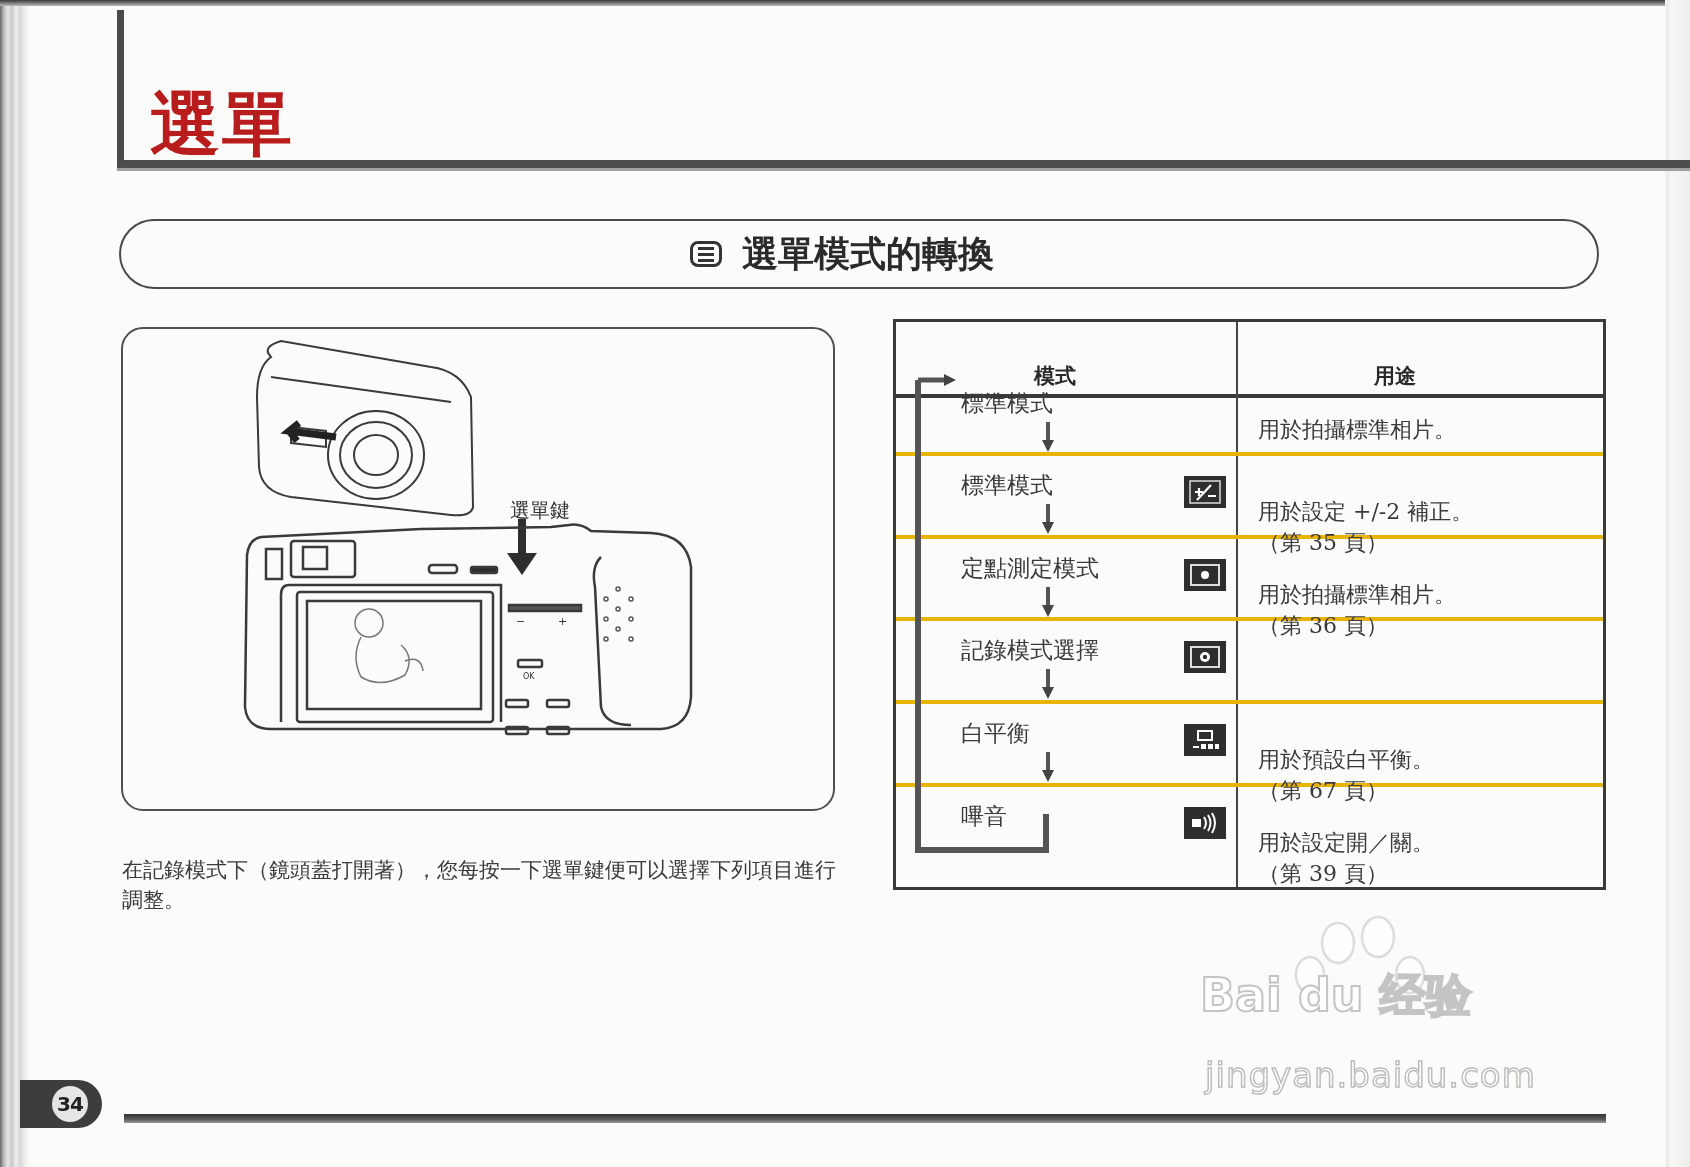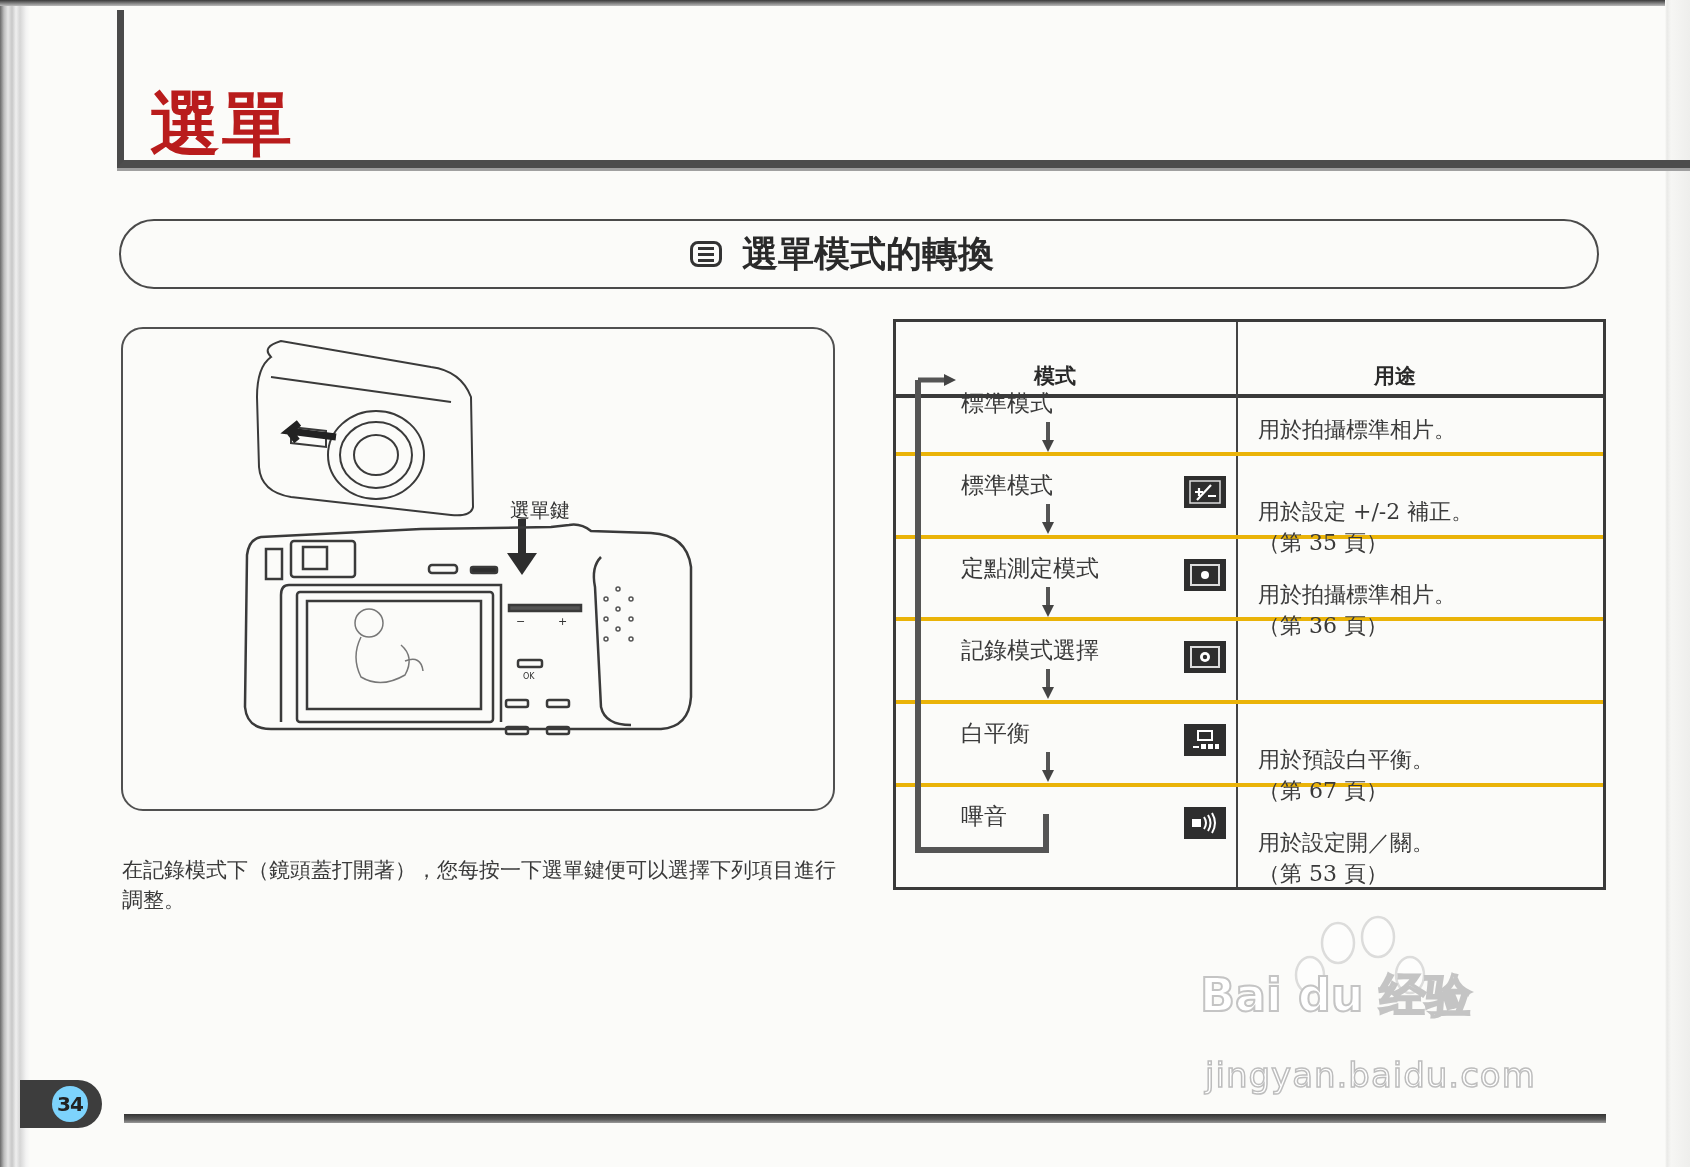--- a/index.html
+++ b/index.html
@@ -95,21 +95,21 @@
   .bottom-rule {
     position:absolute; left:124px; top:1114px; width:1482px; height:9px;
     background:linear-gradient(180deg,#333,#5a5a5a 60%,#9a9a9a);
   }
   .page-tab {
     position:absolute; left:20px; top:1080px; width:82px; height:48px; background:#3d3d3d;
     border-radius:0 24px 24px 0;
   }
   .page-badge {
     position:absolute; left:52px; top:1086px; width:36px; height:36px; border-radius:50%;
-    background:#7dd3fc; color:#222; font-family:"DejaVu Sans","Liberation Sans",sans-serif; font-weight:bold;
+    background:#e5e5e5; color:#222; font-family:"DejaVu Sans","Liberation Sans",sans-serif; font-weight:bold;
     font-size:20px; display:flex; align-items:center; justify-content:center; letter-spacing:-1px;
   }
   .watermark {
     position:absolute; left:1200px; top:915px; width:400px; height:180px; opacity:0.55;
   }
   .wm-text {
     position:absolute; left:1205px; top:1055px; font-family:"DejaVu Sans","Liberation Sans",sans-serif;
     font-size:34px; color:#fff; -webkit-text-stroke:1.5px #bdbdbd; letter-spacing:1px;
   }
   .wm-brand {
@@ -277,21 +277,21 @@
   </div>
 
   <div class="row last" style="top:465px;height:100px">
     <span class="mode-name">嗶音</span>
     <span class="mode-icon">
       <svg width="32" height="24" viewBox="0 0 32 24">
           <rect x="3" y="8" width="9" height="8" fill="#fff"></rect>
           <path d="M15 6 Q19 12 15 18 M19 4 Q24 12 19 20 M23 2 Q29 12 23 22" fill="none" stroke="#fff" stroke-width="2"></path>
         </svg>
     </span>
-    <span class="purpose"><span>用於設定開／關。</span><br><span>（第 53 頁）</span></span>
+    <span class="purpose"><span>用於設定開／關。</span><br><span>（第 39 頁）</span></span>
   </div>
 
   <svg class="loop-line" style="left:0;top:0" width="713" height="571">
     <path d="M22 58 L22 528 L150 528 L150 492" fill="none" stroke="#555" stroke-width="6"></path>
     <path d="M22 58 L50 58" fill="none" stroke="#555" stroke-width="5"></path>
     <path d="M48 52 L60 58 L48 64 Z" fill="#444"></path>
   </svg>
 </div>
 
 <svg class="watermark" viewBox="0 0 400 180">

